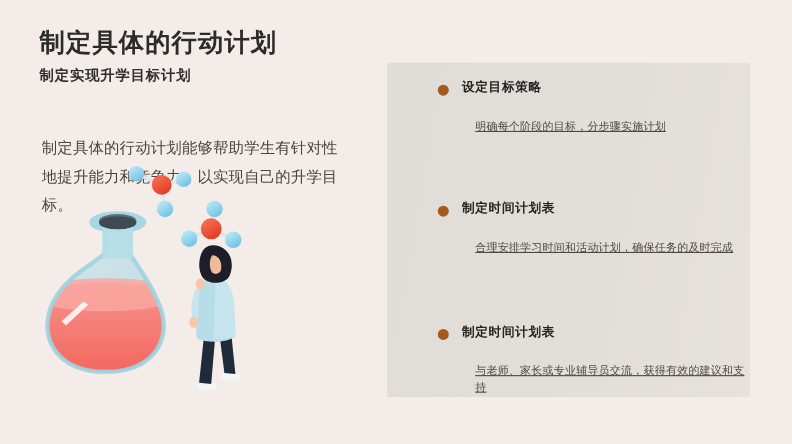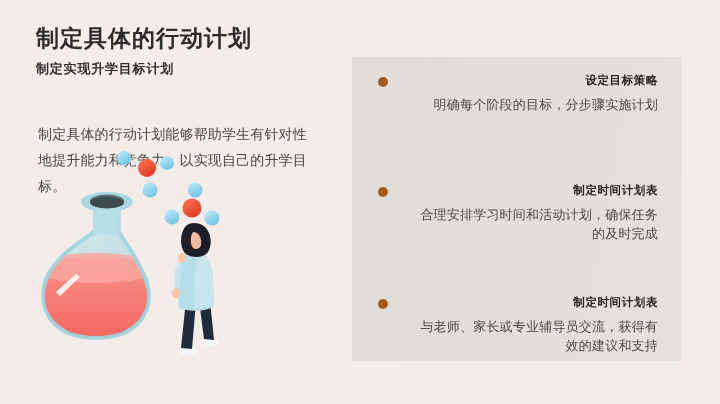--- a/index.html
+++ b/index.html
@@ -34,39 +34,39 @@
   
   .illu { position:absolute; left:0; top:140px; width:352px; height:230px; }
   .illu svg { display:block; }
 
   
   .panel {
     position:absolute; left:352px; top:57px;
     width:330px; height:304px;
     background:linear-gradient(100deg,#e0ddd8 0%,#e2deda 60%,#e6e1dd 100%);
   }
-  .item { position:absolute; left:26px; width:280px;text-align:right; }
+  .item { position:absolute; left:46px; width:280px; }
   .item-1 { top:16px; }
   .item-2 { top:126px; }
   .item-3 { top:238px; }
 
   .dot {
     position:absolute; left:0; top:4px;
     width:10px; height:10px; border-radius:50%;
     background:#a25a1e;
   }
   .item-head {
     margin-left:22px;
     font-size:11.5px; font-weight:bold; color:#262320;
     letter-spacing:0.6px; line-height:1.3;
   }
   .item-desc {
-    margin-left:34px; margin-top:7px;
-    font-size:13px; color:#4d4845;
-    letter-spacing:0.2px; line-height:1.5;
+    margin-left:34px; margin-top:20px;
+    font-size:10px; color:#4d4845;
+    letter-spacing:0.2px; line-height:1.5;text-decoration:underline;
   }
 </style>
 </head>
 <body>
 
 <div class="slide">
 
   <div class="left-col">
 
     <div class="title">制定具体的行动计划</div>

